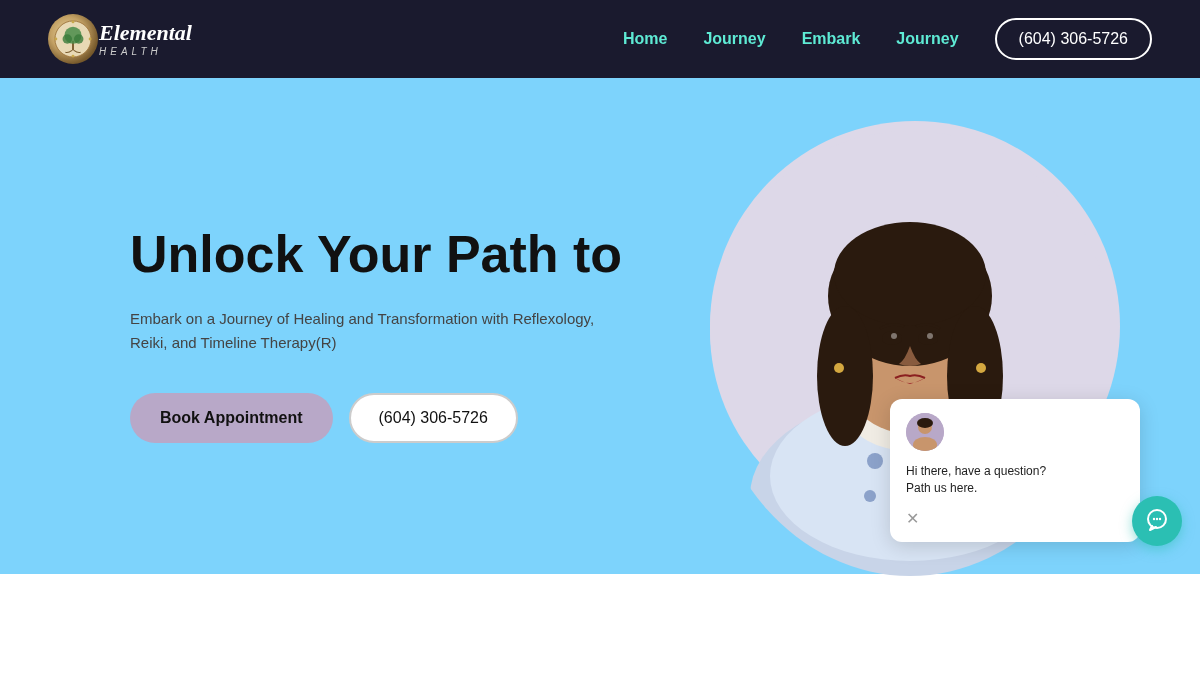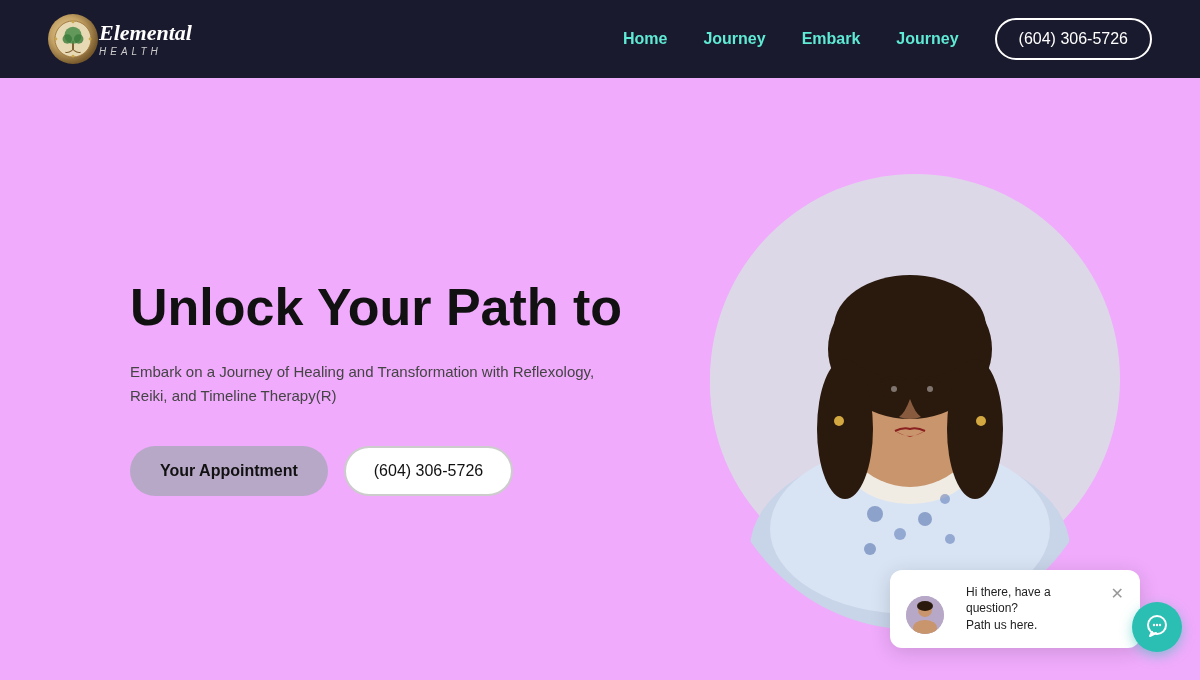--- a/index.html
+++ b/index.html
@@ -69,22 +69,22 @@
       border-radius: 30px;
       padding: 10px 22px;
       font-size: 16px;
       font-weight: 500;
       text-decoration: none;
       cursor: pointer;
     }
 
     
     .hero {
-      background: #f0abfc;
-      height: 602px;
+      background: #7dd3fc;
+      height: 496px;
       display: flex;
       align-items: center;
       position: relative;
       padding: 16px 120px 0 130px;
     }
     .hero-content {
       flex: 1;
       max-width: 590px;
       z-index: 2;
     }
@@ -161,24 +161,25 @@
     
     .chat-widget {
       position: absolute;
       bottom: 32px;
       right: 60px;
       background: #fff;
       border-radius: 12px;
       box-shadow: 0 4px 20px rgba(0,0,0,0.15);
       padding: 14px 16px;
       display: flex;
-      align-items: flex-end;
-      gap: 22px;
+      align-items: flex-start;
+      gap: 12px;
       width: 250px;
       z-index: 10;
+      flex-direction: column;
     }
     .chat-avatar {
       width: 38px;
       height: 38px;
       border-radius: 50%;
       background: #b8a8c8;
       flex-shrink: 0;
       overflow: hidden;
       display: flex;
       align-items: center;
@@ -254,21 +255,21 @@
   </div>
 </nav>
 
 <section class="hero">
   <div class="hero-content">
     <h1 class="hero-title">
       <span>Unlock Your Path to</span><br>
     </h1>
     <p class="hero-subtitle">Embark on a Journey of Healing and Transformation with Reflexology, Reiki, and Timeline Therapy(R)</p>
     <div class="hero-buttons">
-      <button class="btn-book">Your Appointment</button>
+      <button class="btn-book">Book Appointment</button>
       <button class="btn-phone">(604) 306-5726</button>
     </div>
   </div>
 
   <div class="hero-image-area">
     <div class="hero-circle-bg"></div>
     <div class="person-svg-container">
       
       <svg viewBox="0 0 410 470" width="410" height="470" xmlns="http://www.w3.org/2000/svg">
 

